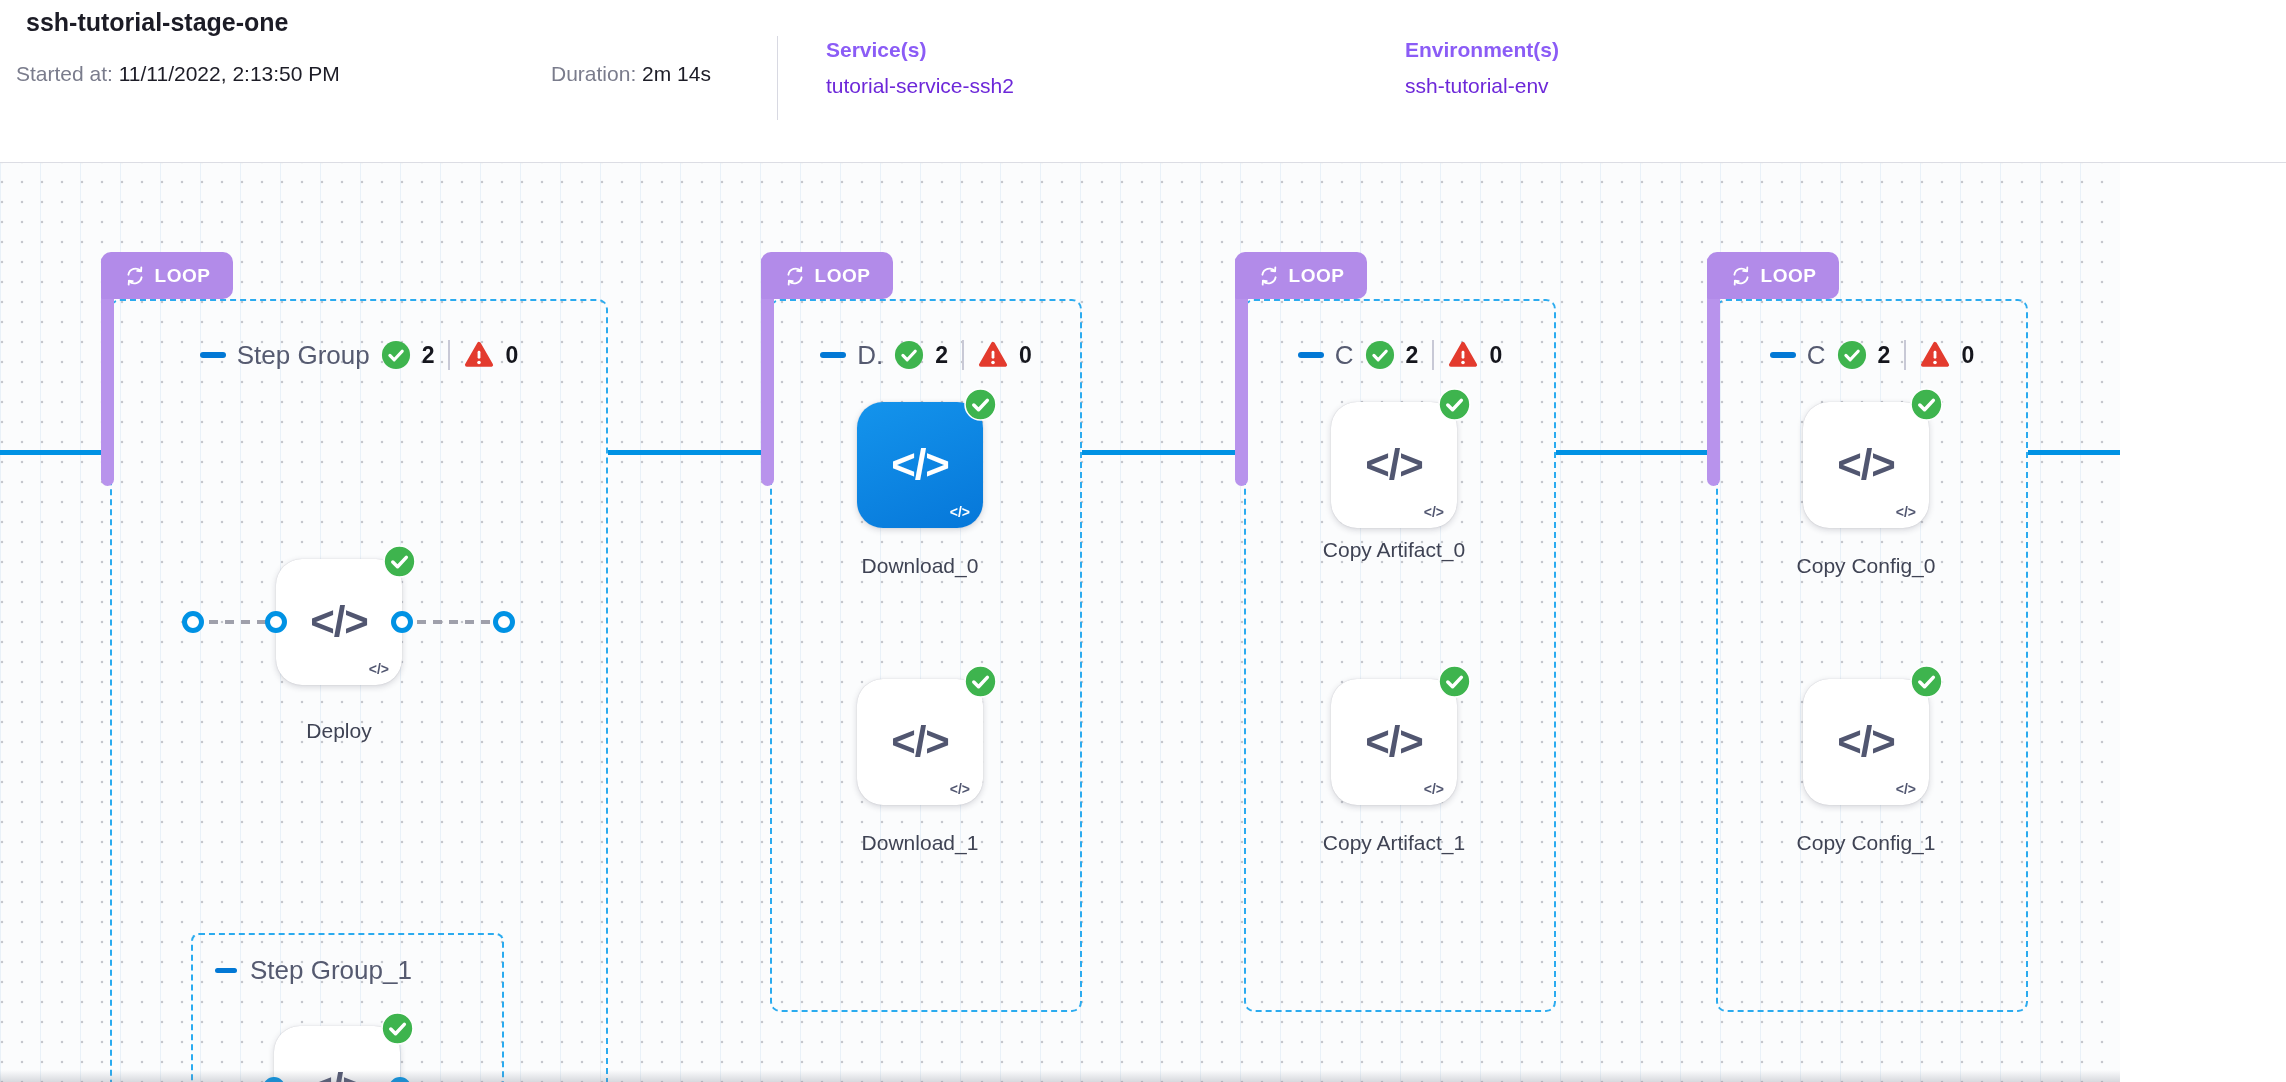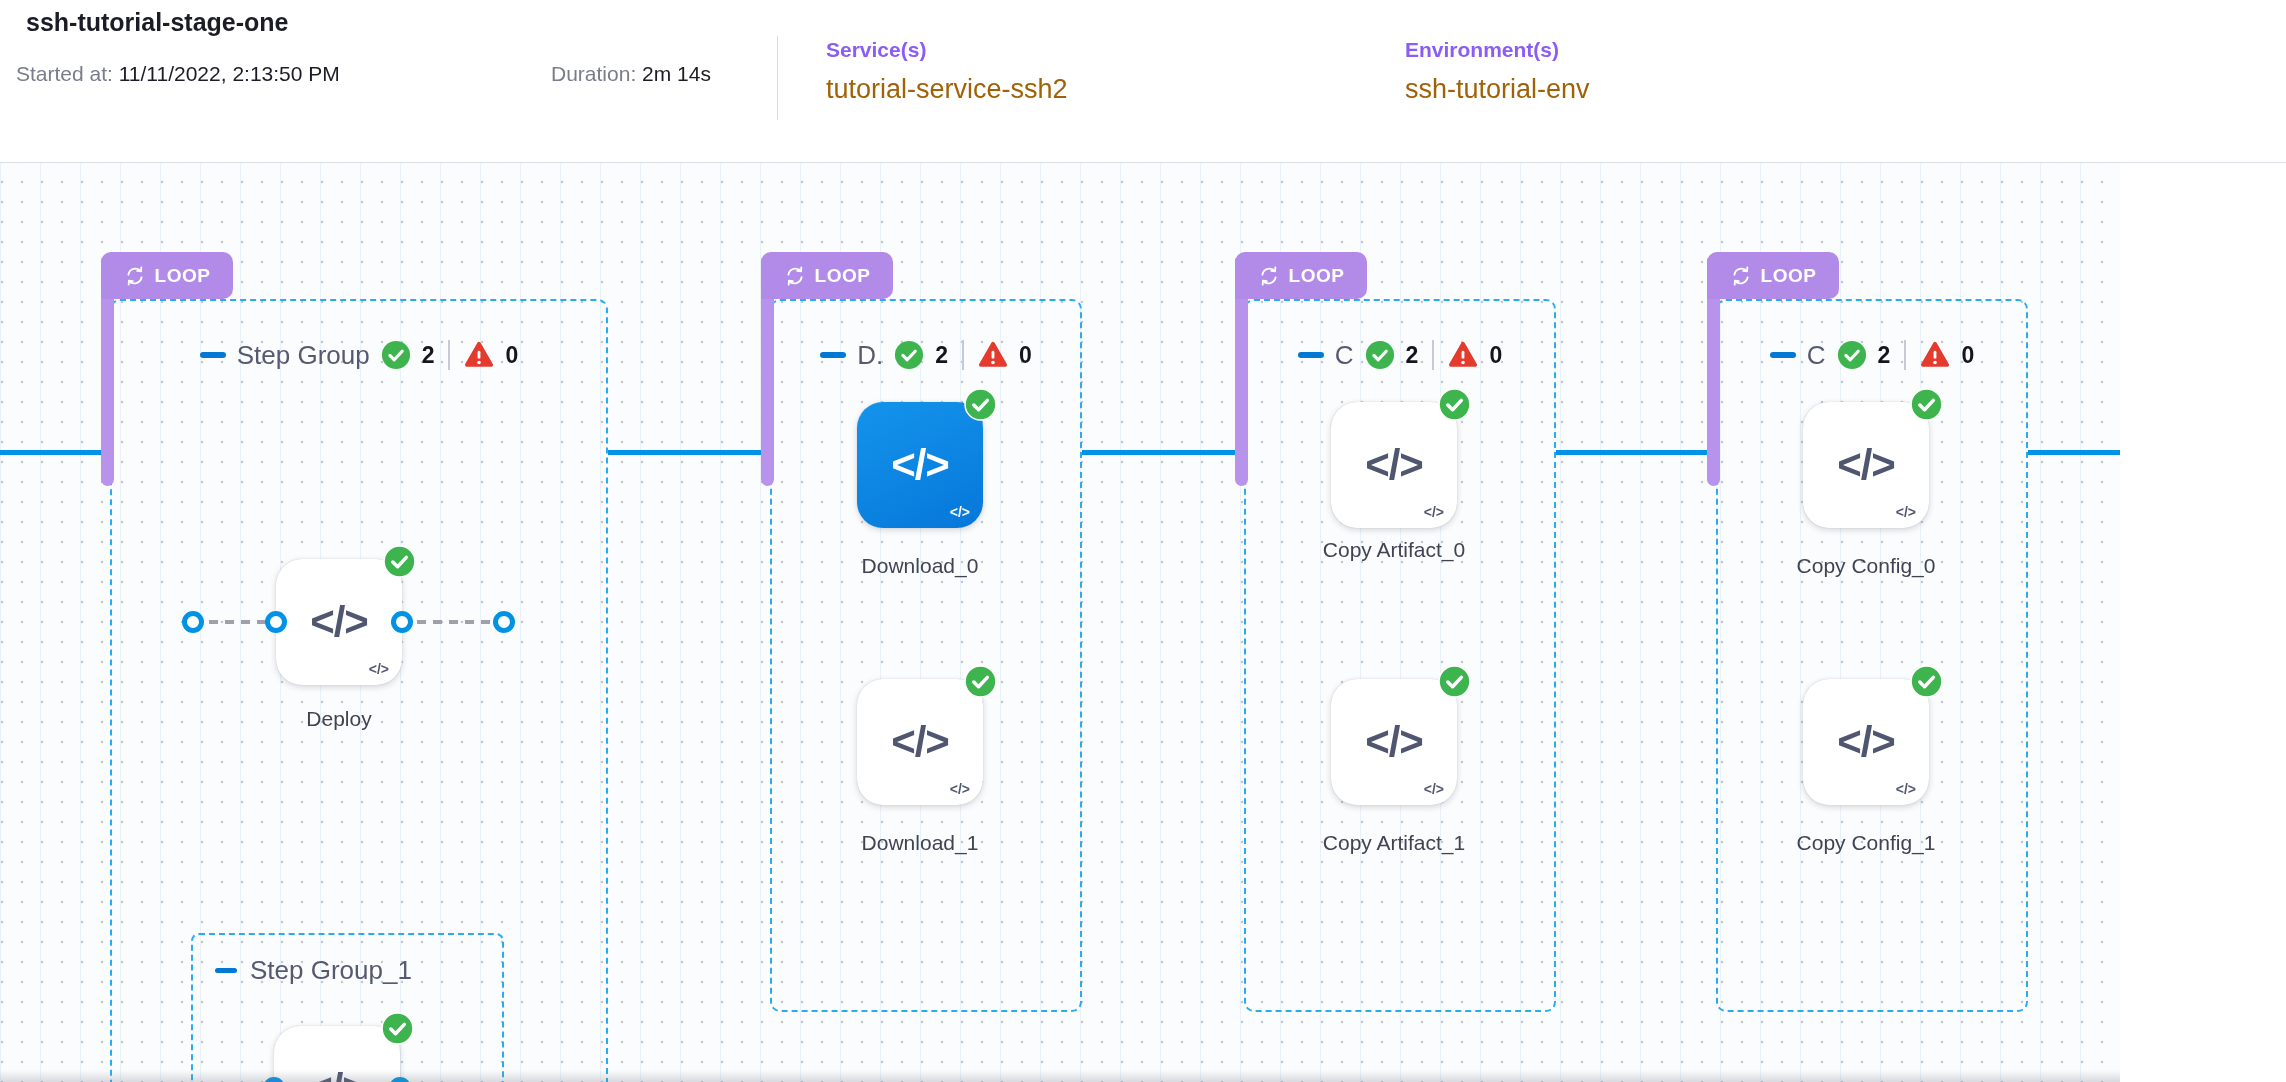--- a/index.html
+++ b/index.html
@@ -11,21 +11,21 @@
   .exec-header { position:absolute; top:0; left:0; width:2286px; height:163px;
     background:#ffffff; border-bottom:1px solid #DCDDE4; z-index:10; }
   .stage-title { position:absolute; left:26px; top:8px; font-size:25px; font-weight:700; color:#1C1C26; }
   .meta { position:absolute; top:62px; font-size:21px; color:#1C1C26; }
   .meta .lbl { color:#7A7C8C; }
   .meta-started { left:16px;text-align:center; }
   .meta-duration { left:551px; }
   .vdiv { position:absolute; left:777px; top:36px; width:1px; height:84px; background:#D8D9E2; }
   .svc-block { position:absolute; top:38px; }
   .svc-label { font-size:21px; font-weight:600; color:#8b5cf6; }
-  .svc-link { display:inline-block; margin-top:12px; font-size:27px; color:#a16207; cursor:pointer; }
+  .svc-link { display:inline-block; margin-top:12px; font-size:21px; color:#6d28d9; cursor:pointer; }
   .blk-services { left:826px; }
   .blk-envs { left:1405px; }
 
   
   #canvas { position:absolute; top:163px; left:0; width:2120px; height:919px; overflow:hidden;
     background-color:#FBFCFD;
     background-image:
       radial-gradient(circle, #C5C7CD 1.4px, rgba(0,0,0,0) 1.6px),
       linear-gradient(90deg, #E9F1F8 1.5px, rgba(0,0,0,0) 1.5px);
     background-size: 20px 20px, 40px 40px;
@@ -190,21 +190,21 @@
       <div class="node-dot" style="left:381px; top:310px;"></div>
 
       <div class="card" style="left:164px; top:258px;">
         <span class="code">&lt;/&gt;</span>
         <span class="code-mini">&lt;/&gt;</span>
         <svg class="card-check" viewBox="0 0 32 32">
             <circle cx="16" cy="16" r="15" fill="#3EB44E" stroke="#fff" stroke-width="1.5"></circle>
             <path d="M9.5 16.5 l4.6 4.6 L22.6 12" stroke="#fff" stroke-width="3.4" fill="none" stroke-linecap="round" stroke-linejoin="round"></path>
           </svg>
       </div>
-      <div class="step-label" style="left:97px; top:406px;">Deploy</div>
+      <div class="step-label" style="left:97px; top:418px;">Deploy</div>
 
       <div class="inner-group" style="left:79px; top:632px; width:313px; height:320px;">
         <div class="ig-header">
           <div class="minus-ic"></div>
           <span class="sg-label">Step Group_1</span>
         </div>
       </div>
 
       <div class="card" style="left:162px; top:725px;">
         <span class="code">&lt;/&gt;</span>

